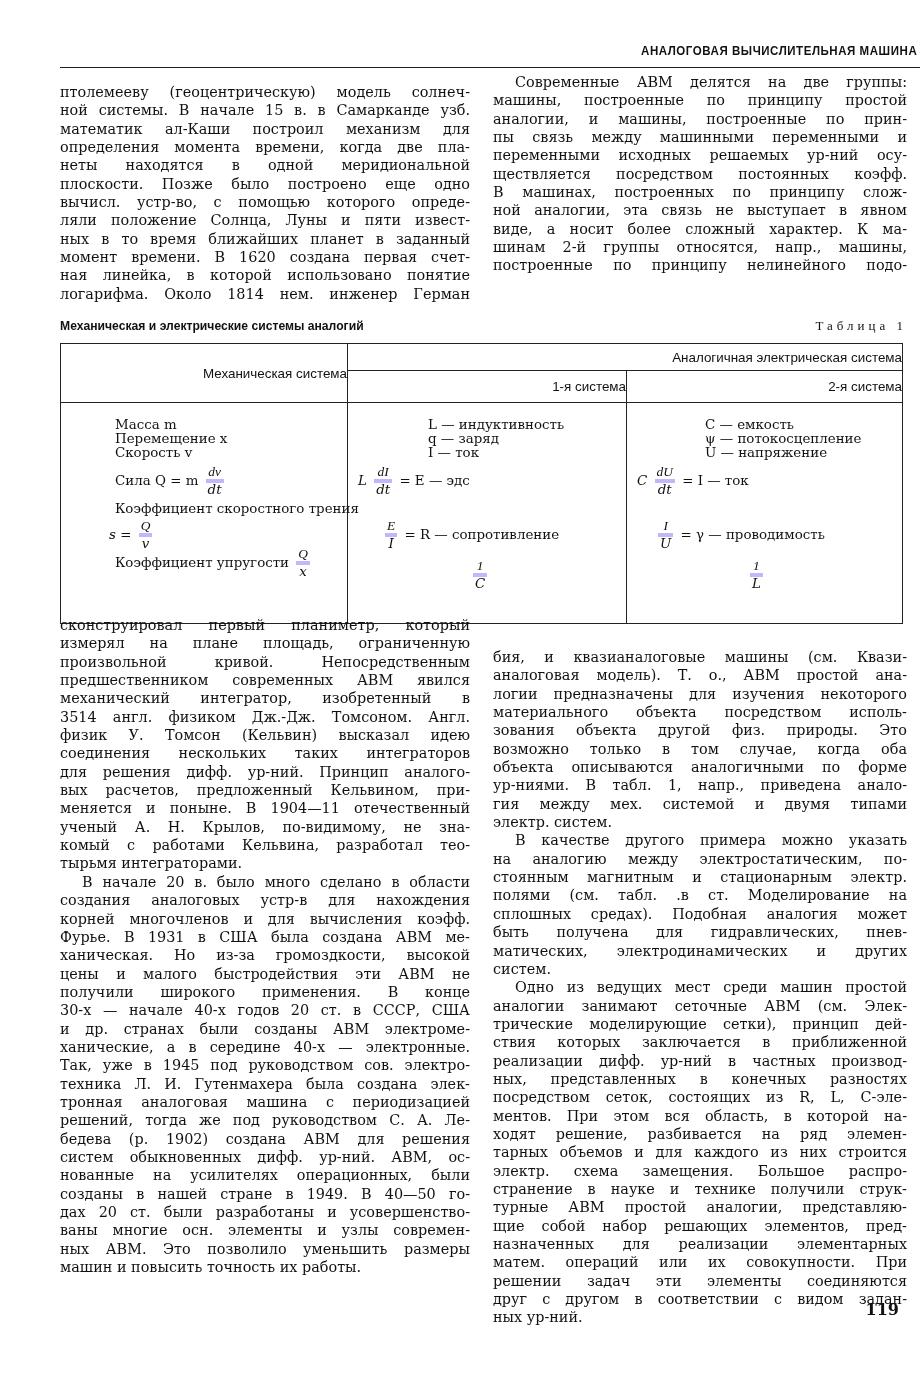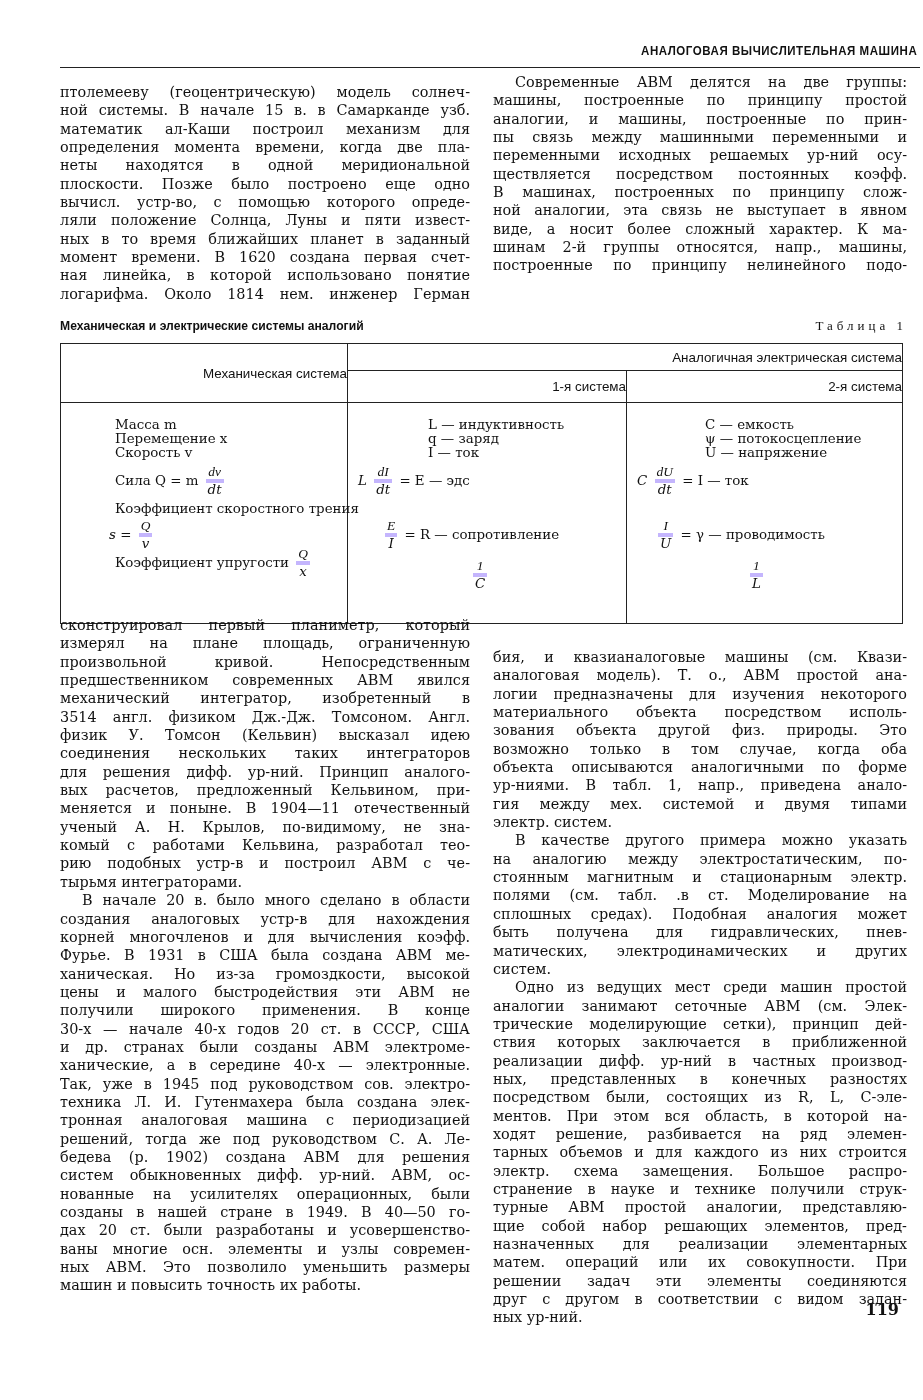--- a/index.html
+++ b/index.html
@@ -149,21 +149,20 @@
     <span class="line">предшественником современных АВМ явился</span>
     <span class="line">механический интегратор, изобретенный в</span>
     <span class="line">3514 англ. физиком Дж.-Дж. Томсоном. Англ.</span>
     <span class="line">физик У. Томсон (Кельвин) высказал идею</span>
     <span class="line">соединения нескольких таких интеграторов</span>
     <span class="line">для решения дифф. ур-ний. Принцип аналого-</span>
     <span class="line">вых расчетов, предложенный Кельвином, при-</span>
     <span class="line">меняется и поныне. В 1904—11 отечественный</span>
     <span class="line">ученый А. Н. Крылов, по-видимому, не зна-</span>
     <span class="line">комый с работами Кельвина, разработал тео-</span>
-    <span class="line">рию подобных устр-в и построил АВМ с че-</span>
     <span class="line last">тырьмя интеграторами.</span>
   </div>
   <div>
     <span class="line ind">В начале 20 в. было много сделано в области</span>
     <span class="line">создания аналоговых устр-в для нахождения</span>
     <span class="line">корней многочленов и для вычисления коэфф.</span>
     <span class="line">Фурье. В 1931 в США была создана АВМ ме-</span>
     <span class="line">ханическая. Но из-за громоздкости, высокой</span>
     <span class="line">цены и малого быстродействия эти АВМ не</span>
     <span class="line">получили широкого применения. В конце</span>
@@ -208,21 +207,21 @@
     <span class="line">матических, электродинамических и других</span>
     <span class="line last">систем.</span>
   </div>
   <div>
     <span class="line ind">Одно из ведущих мест среди машин простой</span>
     <span class="line">аналогии занимают сеточные АВМ (см. Элек-</span>
     <span class="line">трические моделирующие сетки), принцип дей-</span>
     <span class="line">ствия которых заключается в приближенной</span>
     <span class="line">реализации дифф. ур-ний в частных производ-</span>
     <span class="line">ных, представленных в конечных разностях</span>
-    <span class="line">посредством были, состоящих из R, L, C-эле-</span>
+    <span class="line">посредством сеток, состоящих из R, L, C-эле-</span>
     <span class="line">ментов. При этом вся область, в которой на-</span>
     <span class="line">ходят решение, разбивается на ряд элемен-</span>
     <span class="line">тарных объемов и для каждого из них строится</span>
     <span class="line">электр. схема замещения. Большое распро-</span>
     <span class="line">странение в науке и технике получили струк-</span>
     <span class="line">турные АВМ простой аналогии, представляю-</span>
     <span class="line">щие собой набор решающих элементов, пред-</span>
     <span class="line">назначенных для реализации элементарных</span>
     <span class="line">матем. операций или их совокупности. При</span>
     <span class="line">решении задач эти элементы соединяются</span>

